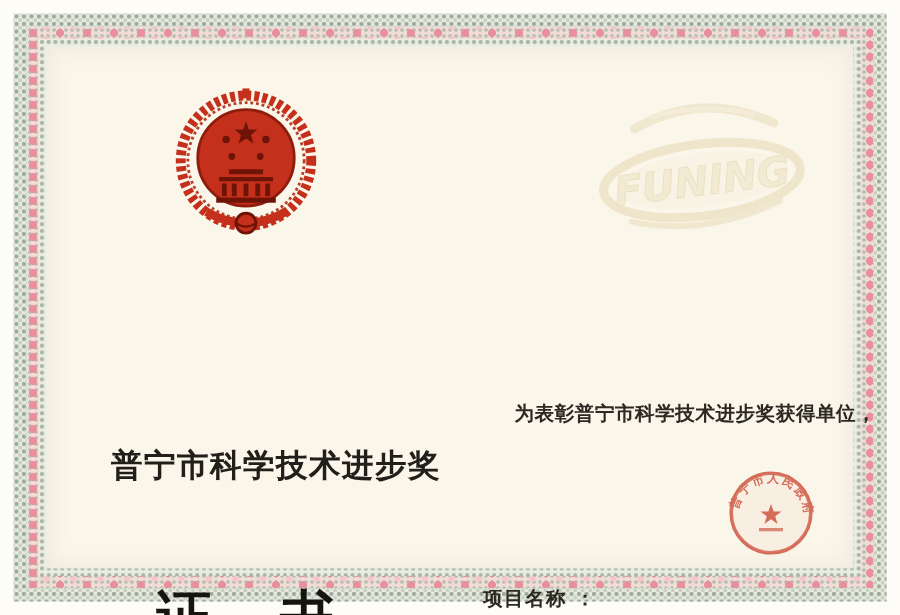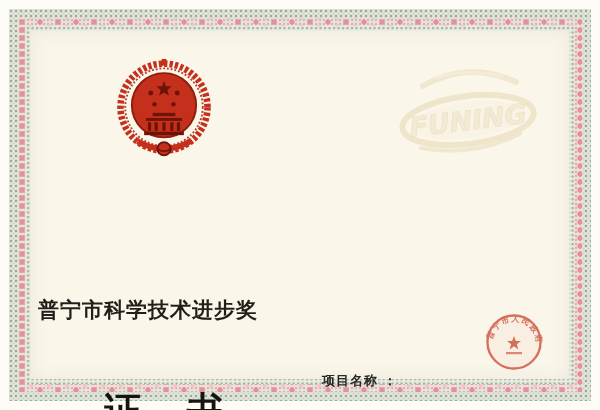--- a/index.html
+++ b/index.html
@@ -37,21 +37,21 @@
   }
   .interior{
     position:absolute;inset:31px;
     background:#faf6ea;
     box-shadow:inset 0 0 18px rgba(120,110,80,.10);
   }
   
   .emblem{position:absolute;left:116px;top:58px;width:96px;height:104px;}
   .cert-title{
     position:absolute;left:38px;top:188px;width:256px;
-    text-align:left;font-size:21px;font-weight:700;color:#221f1b;
+    text-align:right;font-size:21px;font-weight:700;color:#221f1b;
     letter-spacing:1px;white-space:nowrap;
   }
   .cert-word{
     position:absolute;left:36px;top:250px;width:256px;
     text-align:center;font-size:37px;font-weight:700;color:#16140f;
     letter-spacing:16px;text-indent:16px;white-space:nowrap;
   }
   
   .intro-line{
     position:absolute;left:318px;width:252px;
@@ -118,20 +118,21 @@
     <path d="M22,88 Q50,104 78,88" fill="none" stroke="#c5301d" stroke-width="6"></path>
     <circle cx="50" cy="96" r="7" fill="#c5301d" stroke="#6e1407" stroke-width="2"></circle>
     <path d="M43,96 Q50,101 57,96" fill="none" stroke="#6e1407" stroke-width="1.6"></path>
   </svg>
 
   
   <div class="cert-title txt">普宁市科学技术进步奖</div>
   <div class="cert-word txt">证 书</div>
 
   
+  <div class="intro-line intro-1 txt">为表彰普宁市科学技术进步奖获得单位，</div>
 
   <div class="field-label row1 txt">项目名称 ：</div>
   
 
   
   
 
   
   
 

